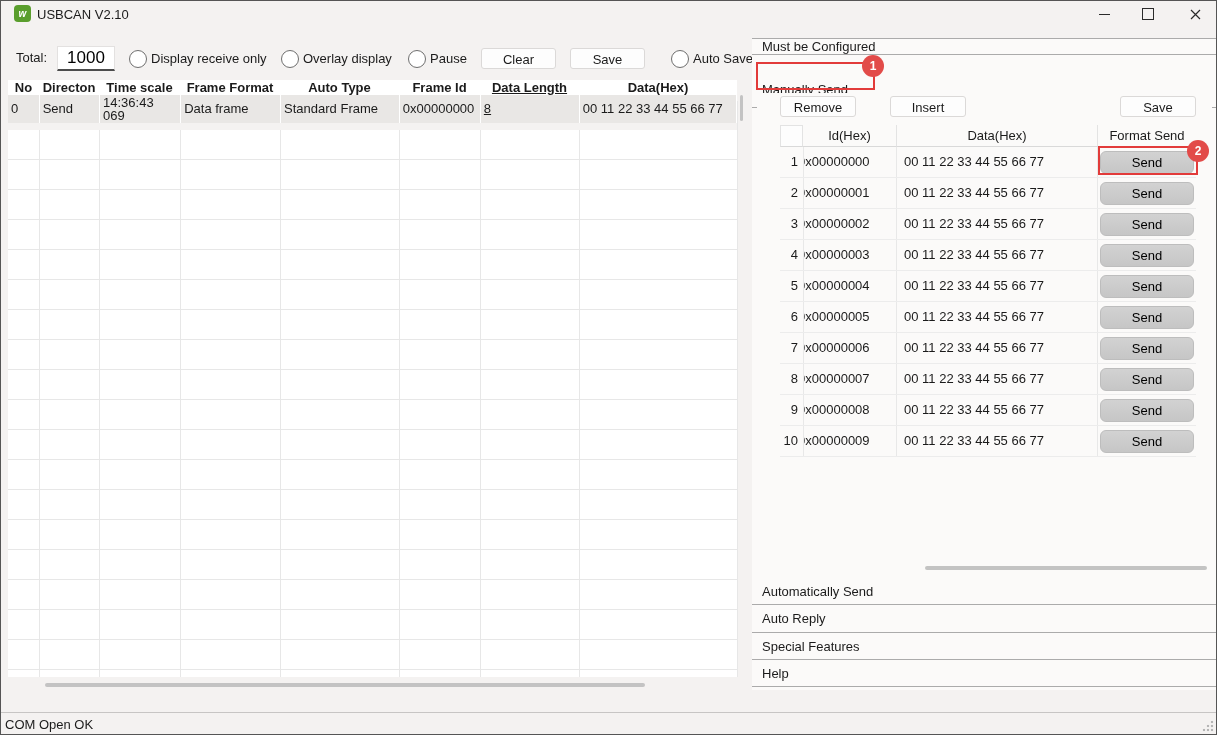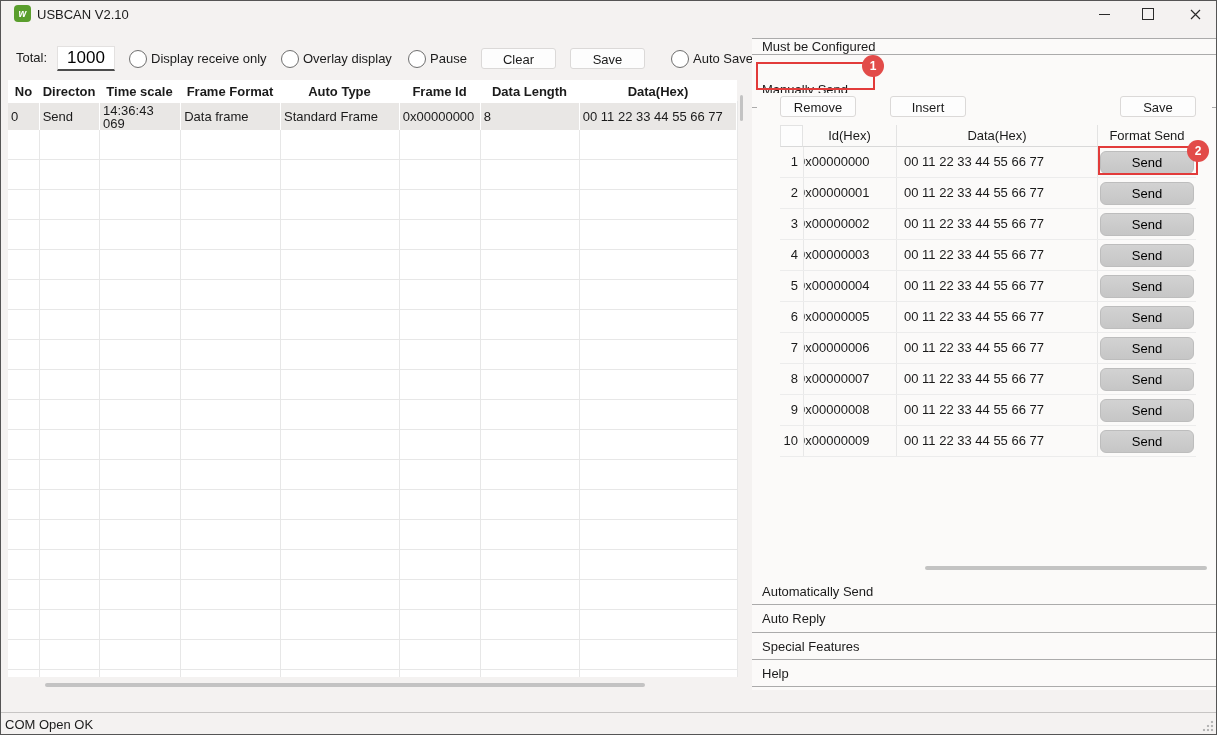--- a/index.html
+++ b/index.html
@@ -23,24 +23,24 @@
   
   .lbl{white-space:nowrap;}
   .total-input{left:57px;top:46px;width:52px;height:20px;background:#fff;text-align:center;
     border:1px solid #e3e1e0;border-bottom:2px solid #4c4c4c;font-size:17px;line-height:20px;}
   .radio{width:16px;height:16px;border:1px solid #6f6f6f;border-radius:50%;background:#fff;}
   .btn{height:21px;background:#fdfdfd;border:1px solid #dbd9d8;border-radius:3px;
     text-align:center;line-height:21px;font-size:13px;cursor:pointer;box-sizing:border-box;}
 
   
   .recv{left:8px;top:80px;width:729px;background:#fff;}
-  .recv-head{display:flex;height:22px;align-items:center;font-weight:bold;}
+  .recv-head{display:flex;height:14px;align-items:center;font-weight:bold;}
   .recv-head div{text-align:center;}
   .c0{width:31px;} .c1{width:60px;} .c2{width:81px;} .c3{width:100px;}
-  .c4{width:119px;} .c5{width:81px;} .c6{width:99px;} .c7{width:158px;}
+  .c4{width:119px;} .c5{width:81px;} .c6{width:99px;text-decoration:underline;} .c7{width:158px;}
   .recv-row{display:flex;height:28px;margin-top:1px;}
   .recv-row>div{background:#e9e7e5;height:28px;box-sizing:border-box;padding:0 0 0 3px;
     margin-right:1px;line-height:28px;overflow:hidden;white-space:nowrap;}
   .recv-row .tscale{line-height:13px;padding-top:1px;}
   .gridarea{left:8px;top:130px;width:729px;height:547px;
     background:repeating-linear-gradient(to bottom,#fff 0 29px,#e7e7e7 29px 30px);}
   .vline{top:130px;width:1px;height:547px;background:#e7e7e7;}
   .hscroll-thumb{height:4px;border-radius:2px;background:#c3c3c3;}
   .vscroll-thumb{left:740px;top:95px;width:3px;height:26px;border-radius:2px;background:#c3c3c3;}
 

